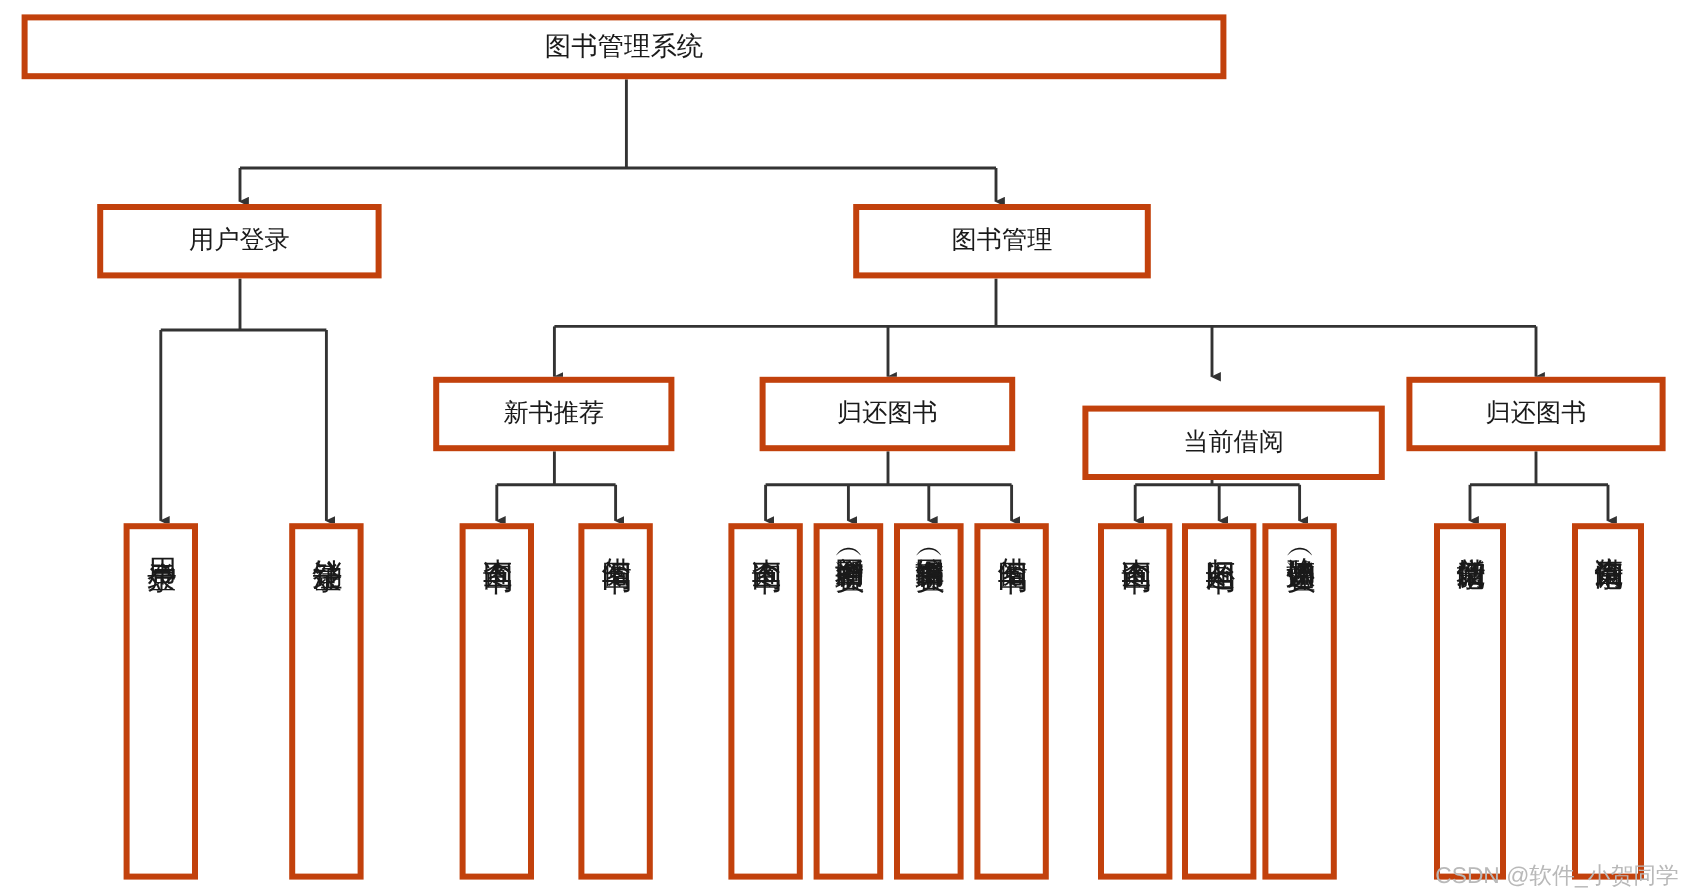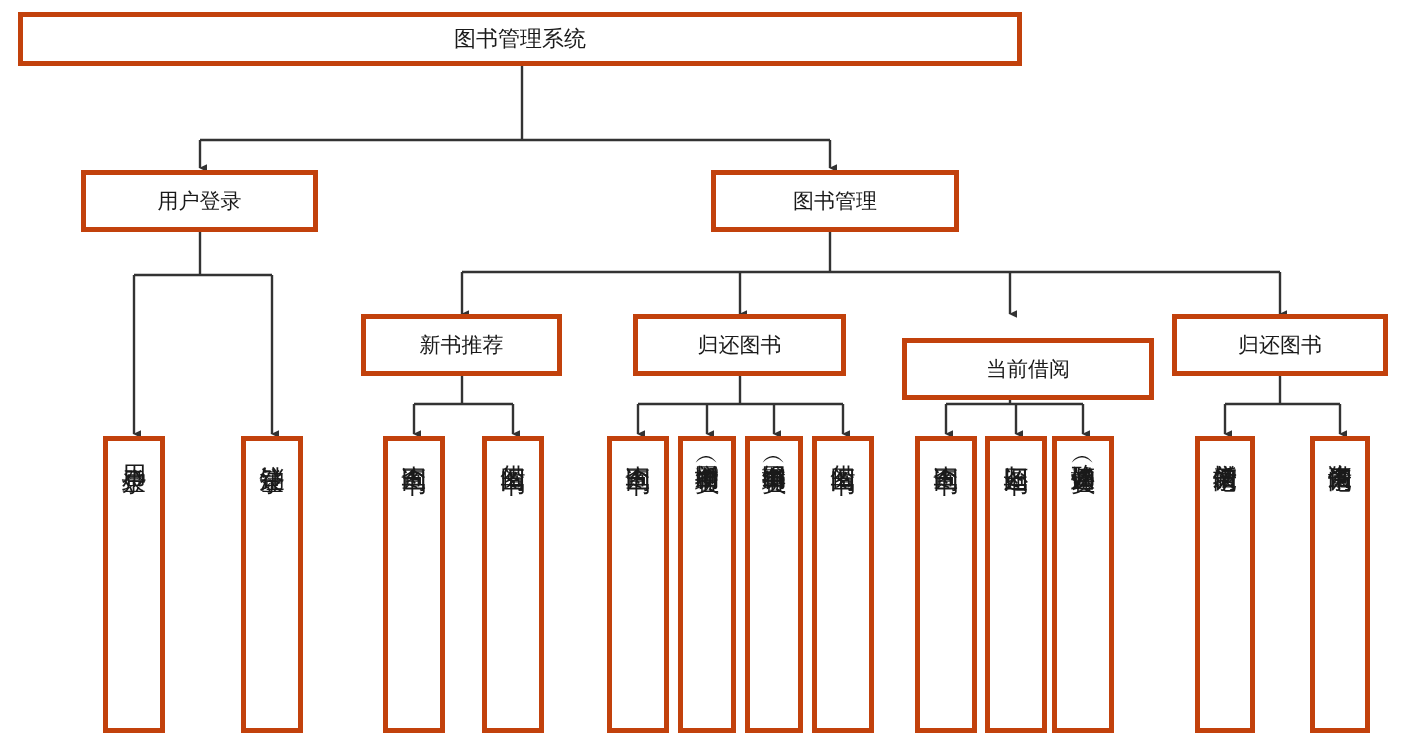--- a/index.html
+++ b/index.html
@@ -173,13 +173,14 @@
     <span class="label">确认归还（管理员）</span>
   </div>
 
   <div class="node v-node tall" style="left:1195px;top:436px;width:60px;height:297px;">
     <span class="label">新增借阅记录</span>
   </div>
   <div class="node v-node tall" style="left:1310px;top:436px;width:60px;height:297px;">
     <span class="label">查询借阅记录</span>
   </div>
 
+  <div id="watermark">CSDN @软件_小贺同学</div>
 </div>
 
 </body></html>

